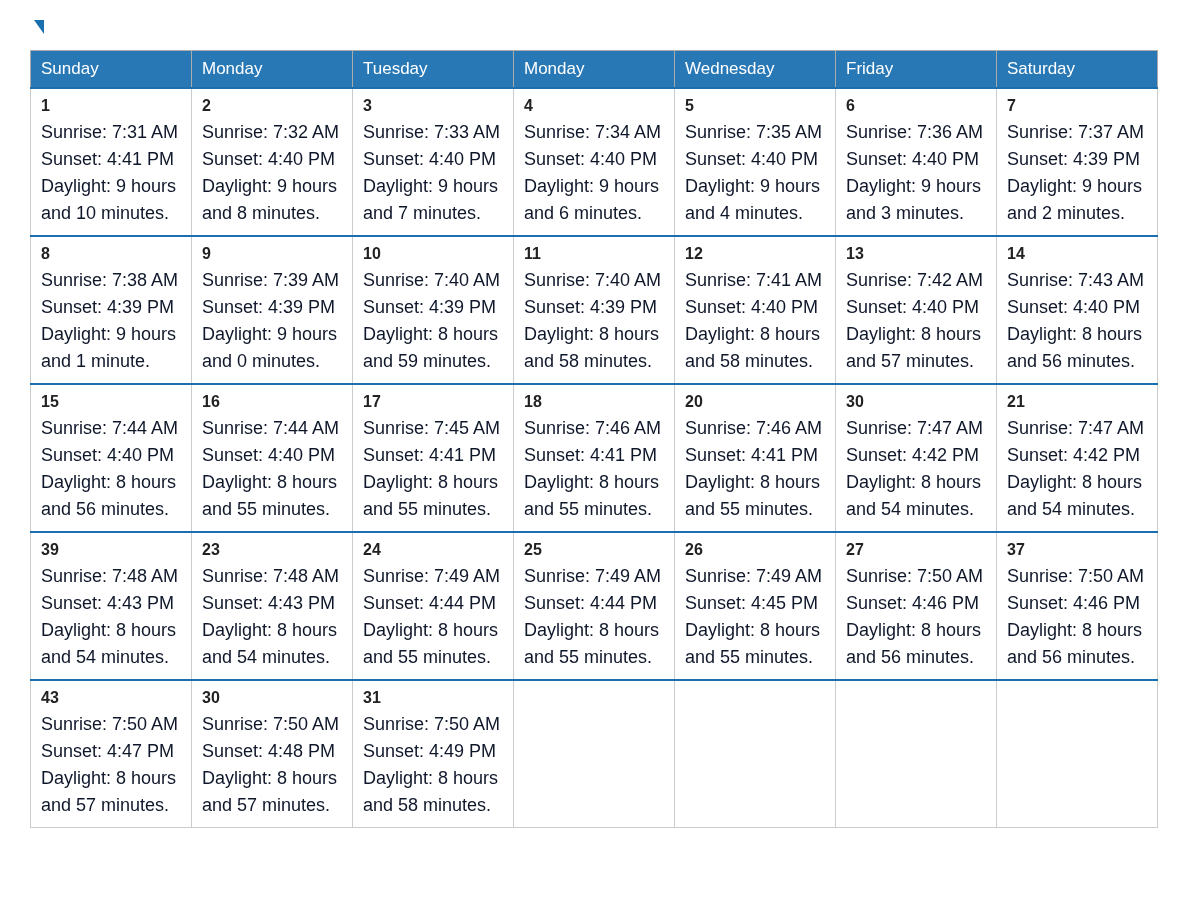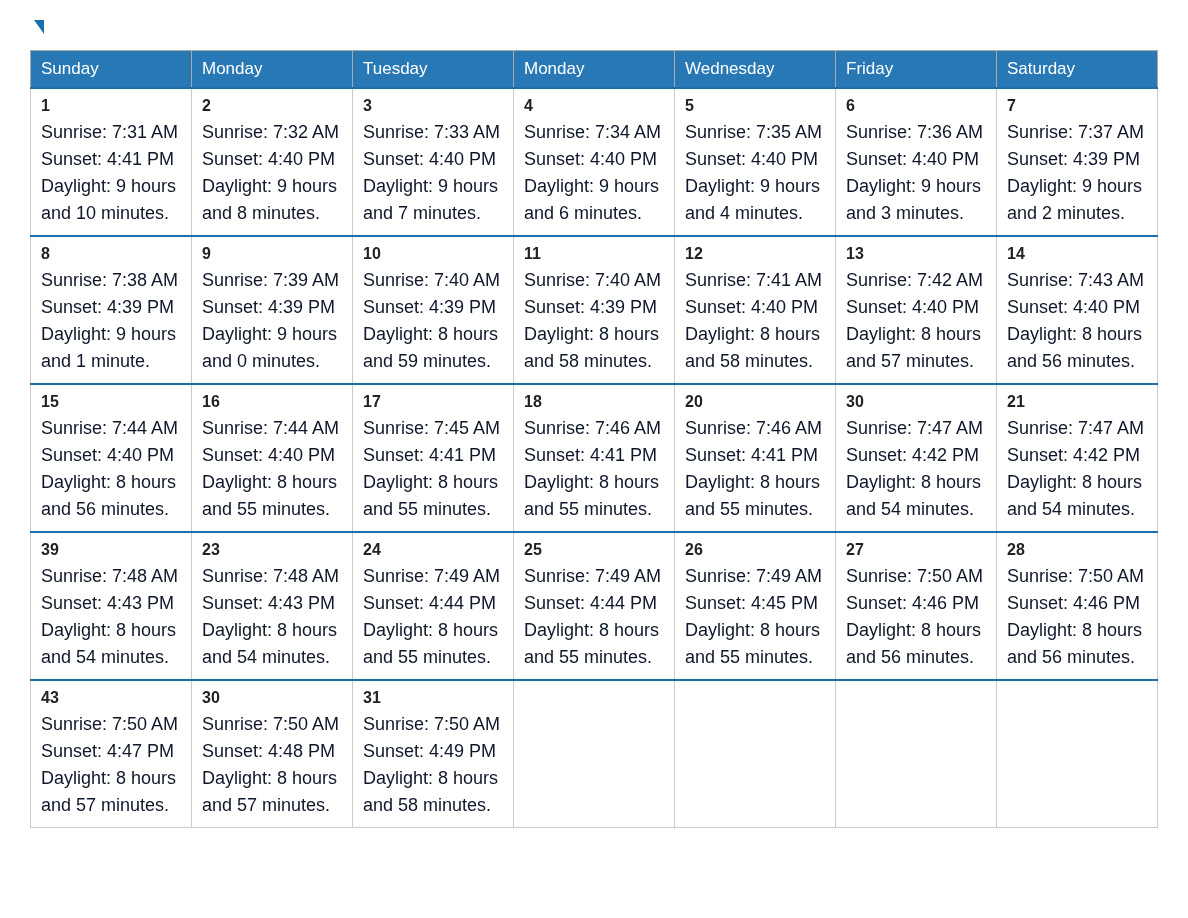--- a/index.html
+++ b/index.html
@@ -235,21 +235,21 @@
         </td>
         <td>
           <span class="day-number">26</span>
           <div class="day-info">Sunrise: 7:49 AM<br>Sunset: 4:45 PM<br>Daylight: 8 hours and 55 minutes.</div>
         </td>
         <td>
           <span class="day-number">27</span>
           <div class="day-info">Sunrise: 7:50 AM<br>Sunset: 4:46 PM<br>Daylight: 8 hours and 56 minutes.</div>
         </td>
         <td>
-          <span class="day-number">28</span>
+          <span class="day-number">37</span>
           <div class="day-info">Sunrise: 7:50 AM<br>Sunset: 4:46 PM<br>Daylight: 8 hours and 56 minutes.</div>
         </td>
       </tr>
       <tr class="week-row">
         <td>
           <span class="day-number">43</span>
           <div class="day-info">Sunrise: 7:50 AM<br>Sunset: 4:47 PM<br>Daylight: 8 hours and 57 minutes.</div>
         </td>
         <td>
           <span class="day-number">30</span>

